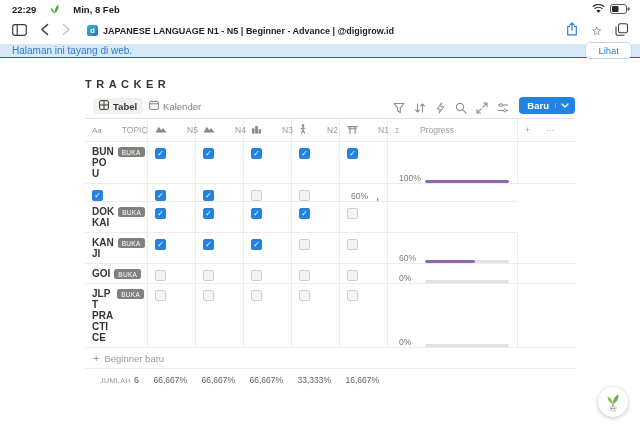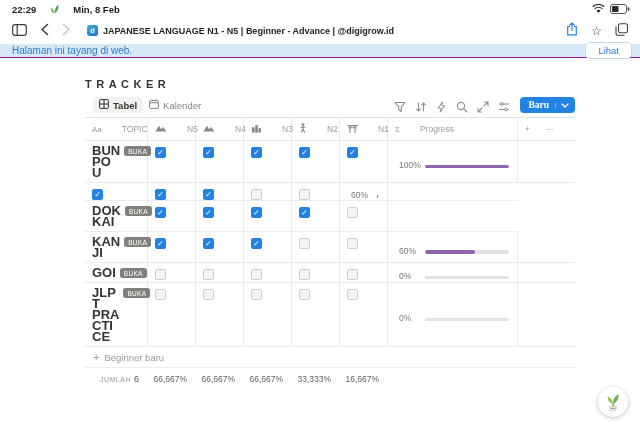--- a/index.html
+++ b/index.html
@@ -28,43 +28,43 @@
 
   
   .content { position:absolute; left:85px; top:66px; width:490px; }
   .tracker-title { margin-top:12px; font-size:11px; font-weight:700; letter-spacing:4.5px; color:#37352f; }
 
   .view-bar { display:flex; align-items:flex-end; margin-top:7px; padding:0 0 4px 8px; }
   .tab { display:flex; align-items:center; gap:4px; font-size:9.5px; padding:2px 6px; border-radius:4px; color:#82807b; }
   .tab.active { color:#37352f; font-weight:700; background:#f1f1ef; }
   .vb-icons { margin-left:auto; display:flex; align-items:center; gap:9px; }
   .vb-icons svg { display:block; }
-  .baru-btn { margin-left:10px; display:flex; align-items:center; background:#2383e2; color:#fff; border:none; border-radius:4px; font-size:9.5px; font-weight:600; padding:3px 6px 3px 8px; cursor:pointer; font-family:Liberation Serif, serif; }
+  .baru-btn { margin-left:10px; display:flex; align-items:center; background:#2383e2; color:#fff; border:none; border-radius:4px; font-size:9.5px; font-weight:600; padding:3px 6px 3px 8px; cursor:pointer; font-family:Liberation Sans, sans-serif; }
   .baru-chevron { margin-left:6px; padding-left:5px; border-left:1px solid rgba(255,255,255,.4); display:flex; align-items:center; }
 
   .divider { border-top:1px solid #e3e2e0; }
 
   
   .trow { display:grid; grid-template-columns:63px 48px 48px 48px 48px 48px 130px 1fr; }
   .trow > div { border-right:1px solid #ececea; border-bottom:1px solid #ececea; }
   .trow > div:last-child { border-right:none; }
   .thead > div { display:flex; align-items:center; gap:20px; font-size:8.5px; color:#9b9a97; padding:5px 0 5px 7px; }
   .hicon { font-size:8px; color:#9b9a97; }
   .c-plus-h { gap:16px !important; font-size:11px; color:#9b9a97; }
 
   .c-topic { padding:4px 3px 4px 7px; display:flex; align-items:flex-start; gap:4px; }
-  .topic-title { font-size:13px; line-height:11px; font-weight:600; color:#37352f; white-space:pre-line; }
+  .topic-title { font-size:10px; line-height:11px; font-weight:600; color:#37352f; white-space:pre-line; }
   .buka { flex:none; background:#81807c; color:#fff; font-size:6.5px; letter-spacing:.3px; border-radius:2.5px; padding:1.5px 4px; border:none; cursor:pointer; font-family:inherit; margin-top:1px; }
 
   .c-chk { padding:6px 0 0 7px; }
   .cb { display:block; width:11px; height:11px; border:1px solid #cfcecb; background:#f4f4f2; border-radius:2px; font-size:8px; line-height:10px; text-align:center; color:transparent; cursor:pointer; }
   .cb.on { background:#2383e2; border-color:#2383e2; color:#fff; }
   .cb.on::after { content:"✓"; }
 
-  .c-prog { display:flex; align-items:center; padding:7px 8px 0 11px; }
+  .c-prog { display:flex; align-items:flex-end; padding:7px 8px 0 11px; }
   .pct { font-size:8.5px; color:#7a7873; width:26px; flex:none; }
   .bar { flex:1; max-width:86px; height:3.5px; background:#e3e2e0; border-radius:2px; margin-top:3px; overflow:hidden; }
   .fill { height:100%; background:#9065b0; border-radius:2px; }
 
   .new-row { display:flex; align-items:center; gap:5px; padding:4px 0 4px 8px; font-size:9.5px; color:#9b9a97; border-bottom:1px solid #ececea; cursor:pointer; }
   .plus-glyph { font-size:11px; }
 
   .tfoot > div { border:none !important; text-align:right; padding:6px 9px 0 0; font-size:8.5px; color:#63625e; }
   .count-label { font-size:7px; letter-spacing:.5px; color:#9b9a97; margin-right:3px; }
   .count-value { font-size:9px; color:#55544f; }

